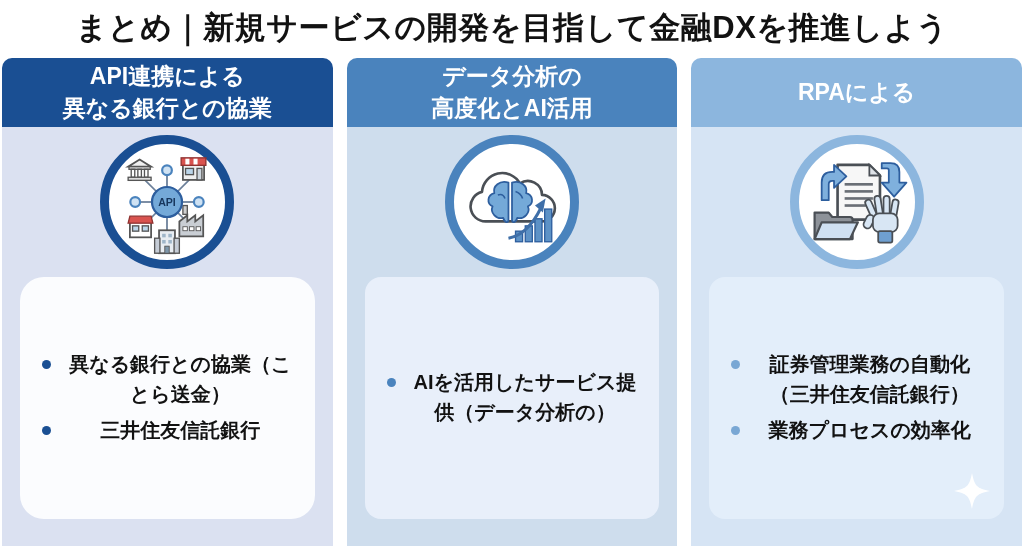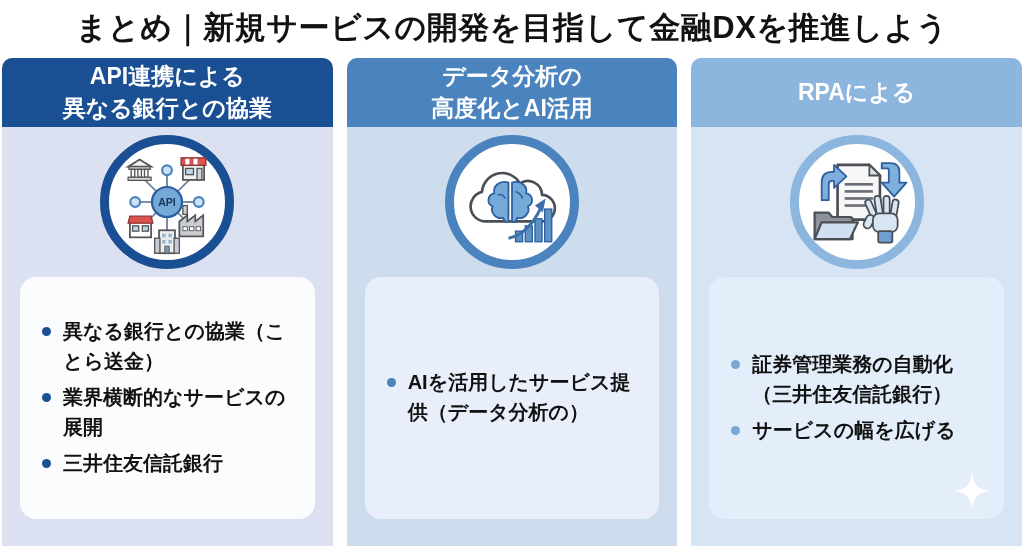--- a/index.html
+++ b/index.html
@@ -46,20 +46,21 @@
   .c2 .col-header { background: var(--accent2, #4a83bd); }
   .c3 .col-header { background: var(--accent3, #8cb6de); }
 
   .col-body {
     flex: 1;
     display: flex;
     flex-direction: column;
     align-items: center;
     padding-top: 8px;
     position: relative;
+    text-align: center;
   }
   .c1 .col-body { background: var(--body1, #dbe1f1); }
   .c2 .col-body { background: var(--body2, #cedded); }
   .c3 .col-body { background: var(--body3, #d6e4f4); }
 
   .icon-circle {
     width: 134px;
     height: 134px;
     border-radius: 50%;
     background: #ffffff;
@@ -75,21 +76,21 @@
   .card {
     margin-top: 8px;
     width: calc(100% - 36px);
     height: 242px;
     border-radius: 16px;
     display: flex;
     align-items: center;
     position: relative;
     padding: 0 17px;
   }
-  .c1 .card { background: var(--card1, #fbfcfe); }
+  .c1 .card { background: var(--card1, #fbfcfe); border-radius: 24px; }
   .c2 .card { background: var(--card2, #e8effa); }
   .c3 .card { background: var(--card3, #e3eefa); font-family: Liberation Serif, serif; }
 
   .bullets { list-style: none; width: 100%; }
   .bullets li {
     position: relative;
     padding-left: 26px;
     font-size: 20px;
     font-weight: 700;
     color: var(--text, #121212);
@@ -187,21 +188,20 @@
               <rect x="11.5" y="18" width="5" height="8" fill="#7e97ab" stroke="#555" stroke-width="1"></rect>
             </g>
 
             <circle cx="60" cy="60" r="17" fill="#74a9d8" stroke="#2d5e9e" stroke-width="2.5"></circle>
             <text x="60" y="65" text-anchor="middle" font-size="12" font-weight="bold" fill="#17365c">API</text>
           </svg>
         </div>
         <div class="card">
           <ul class="bullets">
             <li>異なる銀行との協業（ことら送金）</li>
-            <li>業界横断的なサービスの展開</li>
             <li>三井住友信託銀行</li>
           </ul>
         </div>
       </div>
     </section>
 
     <section class="col c2">
       <header class="col-header">
         <span>データ分析の</span>
         <span>高度化とAI活用</span>
@@ -269,21 +269,21 @@
               <rect x="99" y="57" width="7" height="21" rx="3.5" transform="rotate(10 102 67)"></rect>
               <rect x="69" y="74" width="9" height="16" rx="4.5" transform="rotate(26 73 82)"></rect>
               <rect x="78" y="73" width="28" height="21" rx="7"></rect>
               <rect x="84" y="93" width="16" height="13" rx="2" fill="#6f9fd0"></rect>
             </g>
           </svg>
         </div>
         <div class="card">
           <ul class="bullets">
             <li>証券管理業務の自動化（三井住友信託銀行）</li>
-            <li>サービスの幅を広げる</li>
+            <li>業務プロセスの効率化</li>
           </ul>
           <svg class="sparkle" width="40" height="40" viewBox="-20 -20 40 40">
             <path d="M0,-18 C2.5,-5 5,-2.5 18,0 C5,2.5 2.5,5 0,18 C-2.5,5 -5,2.5 -18,0 C-5,-2.5 -2.5,-5 0,-18 Z" fill="#ffffff"></path>
           </svg>
         </div>
       </div>
     </section>
 
   </div>
 </div>

